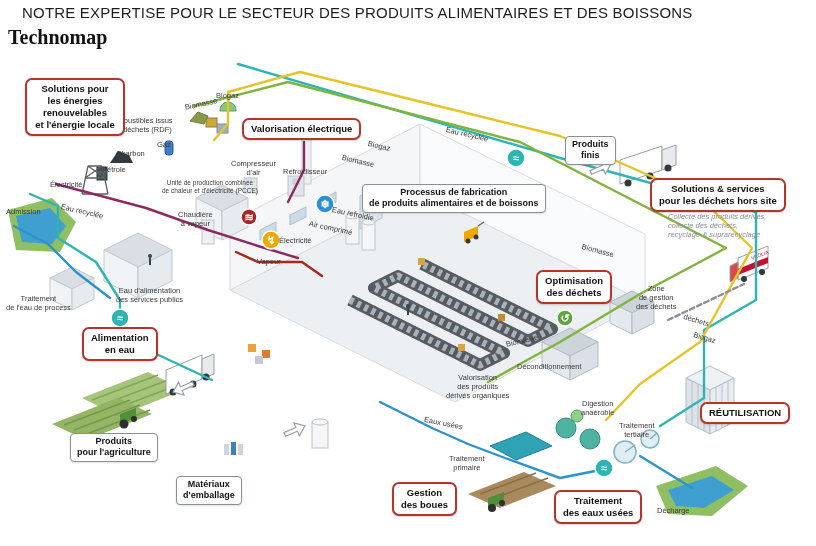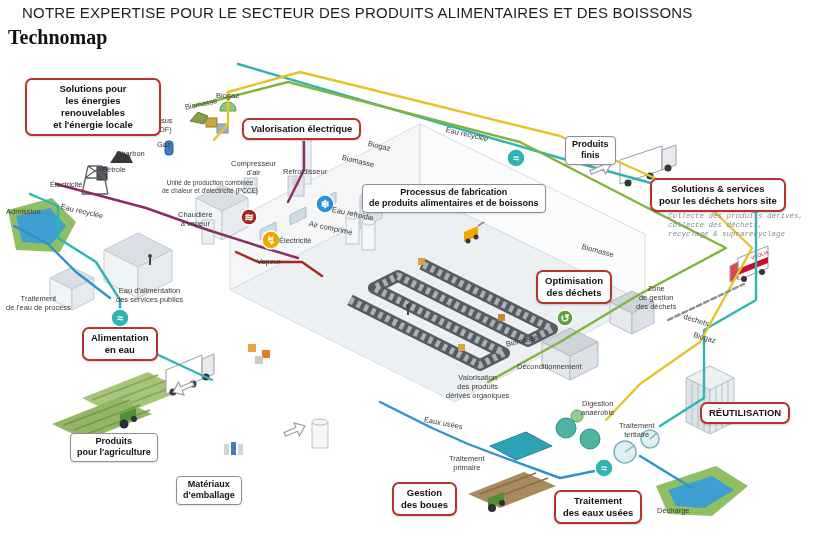--- a/index.html
+++ b/index.html
@@ -18,21 +18,21 @@
   .callout { position:absolute; background:#fff; border:2px solid var(--callout-border);
     border-radius:7px; padding:3px 7px; font-weight:bold; font-size:9.5px; line-height:1.25;
     text-align:center; white-space:pre-line; color:#111; box-shadow:0 1px 2px rgba(0,0,0,.18); z-index:5; }
   .gbox { position:absolute; background:#fff; border:1px solid #8a8f94; border-radius:4px;
     padding:2px 6px; font-weight:bold; font-size:9px; line-height:1.25; text-align:center;
     white-space:pre-line; color:#111; box-shadow:0 1px 2px rgba(0,0,0,.12); z-index:5; }
   .lbl { position:absolute; font-size:7.5px; color:#3a3a3a; line-height:1.2;
     white-space:pre-line; z-index:4; transform-origin:left top; }
   .lbl.c { text-align:center; }
   .lbl.sm { font-size:6.5px; }
-  .lbl.note { font-style:italic; color:#8a8f94;font-family:Liberation Mono, monospace; }
+  .lbl.note { font-style:italic; color:#8a8f94; }
   .ln { fill:none; stroke-width:2.4; stroke-linejoin:round; stroke-linecap:round; }
   .ln.water { stroke:var(--water); } .ln.recycled { stroke:var(--recycled); }
   .ln.biogas { stroke:var(--biogas); } .ln.biomass { stroke:var(--biomass); }
   .ln.power { stroke:var(--electricity); } .ln.steam { stroke:var(--steam); }
   .ln.waste { stroke:var(--gray-line); stroke-dasharray:5 3; }
   .conv { stroke:var(--conveyor); stroke-width:12; fill:none; stroke-linejoin:round; }
   .conv2 { stroke:#aab2b9; stroke-width:7; fill:none; stroke-dasharray:4 4; stroke-linejoin:round; }
   .ic-teal { fill:var(--recycled); } .ic-blue { fill:#2b8fd8; } .ic-yellow { fill:#f0a800; }
   .ic-red { fill:var(--steam); } .ic-green { fill:#5fa33c; }
   .ictext { fill:#fff; font-size:11px; font-weight:bold; text-anchor:middle; }
@@ -259,21 +259,21 @@
   <g>
     <polygon class="arrow" points="0,5 13,5 13,0 22,7 13,14 13,9 0,9" transform="translate(588,166) rotate(-23)"></polygon>
     <polygon class="arrow" points="0,5 13,5 13,0 22,7 13,14 13,9 0,9" transform="translate(282,428) rotate(-23)"></polygon>
     <polygon class="arrow" points="0,5 13,5 13,0 22,7 13,14 13,9 0,9" transform="translate(196,390) rotate(157)"></polygon>
   </g>
 </svg>
 
 <div class="title">NOTRE EXPERTISE POUR LE SECTEUR DES PRODUITS ALIMENTAIRES ET DES BOISSONS</div>
 <div class="subtitle">Technomap</div>
 
-<div class="callout" style="left:25px;top:78px;width:136px">Solutions pour
+<div class="callout" style="left:25px;top:78px;width:100px">Solutions pour
 les énergies
 renouvelables
 et l'énergie locale</div>
 <div class="callout" style="left:242px;top:118px">Valorisation électrique</div>
 <div class="callout" style="left:650px;top:178px">Solutions &amp; services
 pour les déchets hors site</div>
 <div class="callout" style="left:536px;top:270px">Optimisation
 des déchets</div>
 <div class="callout" style="left:82px;top:327px">Alimentation
 en eau</div>

